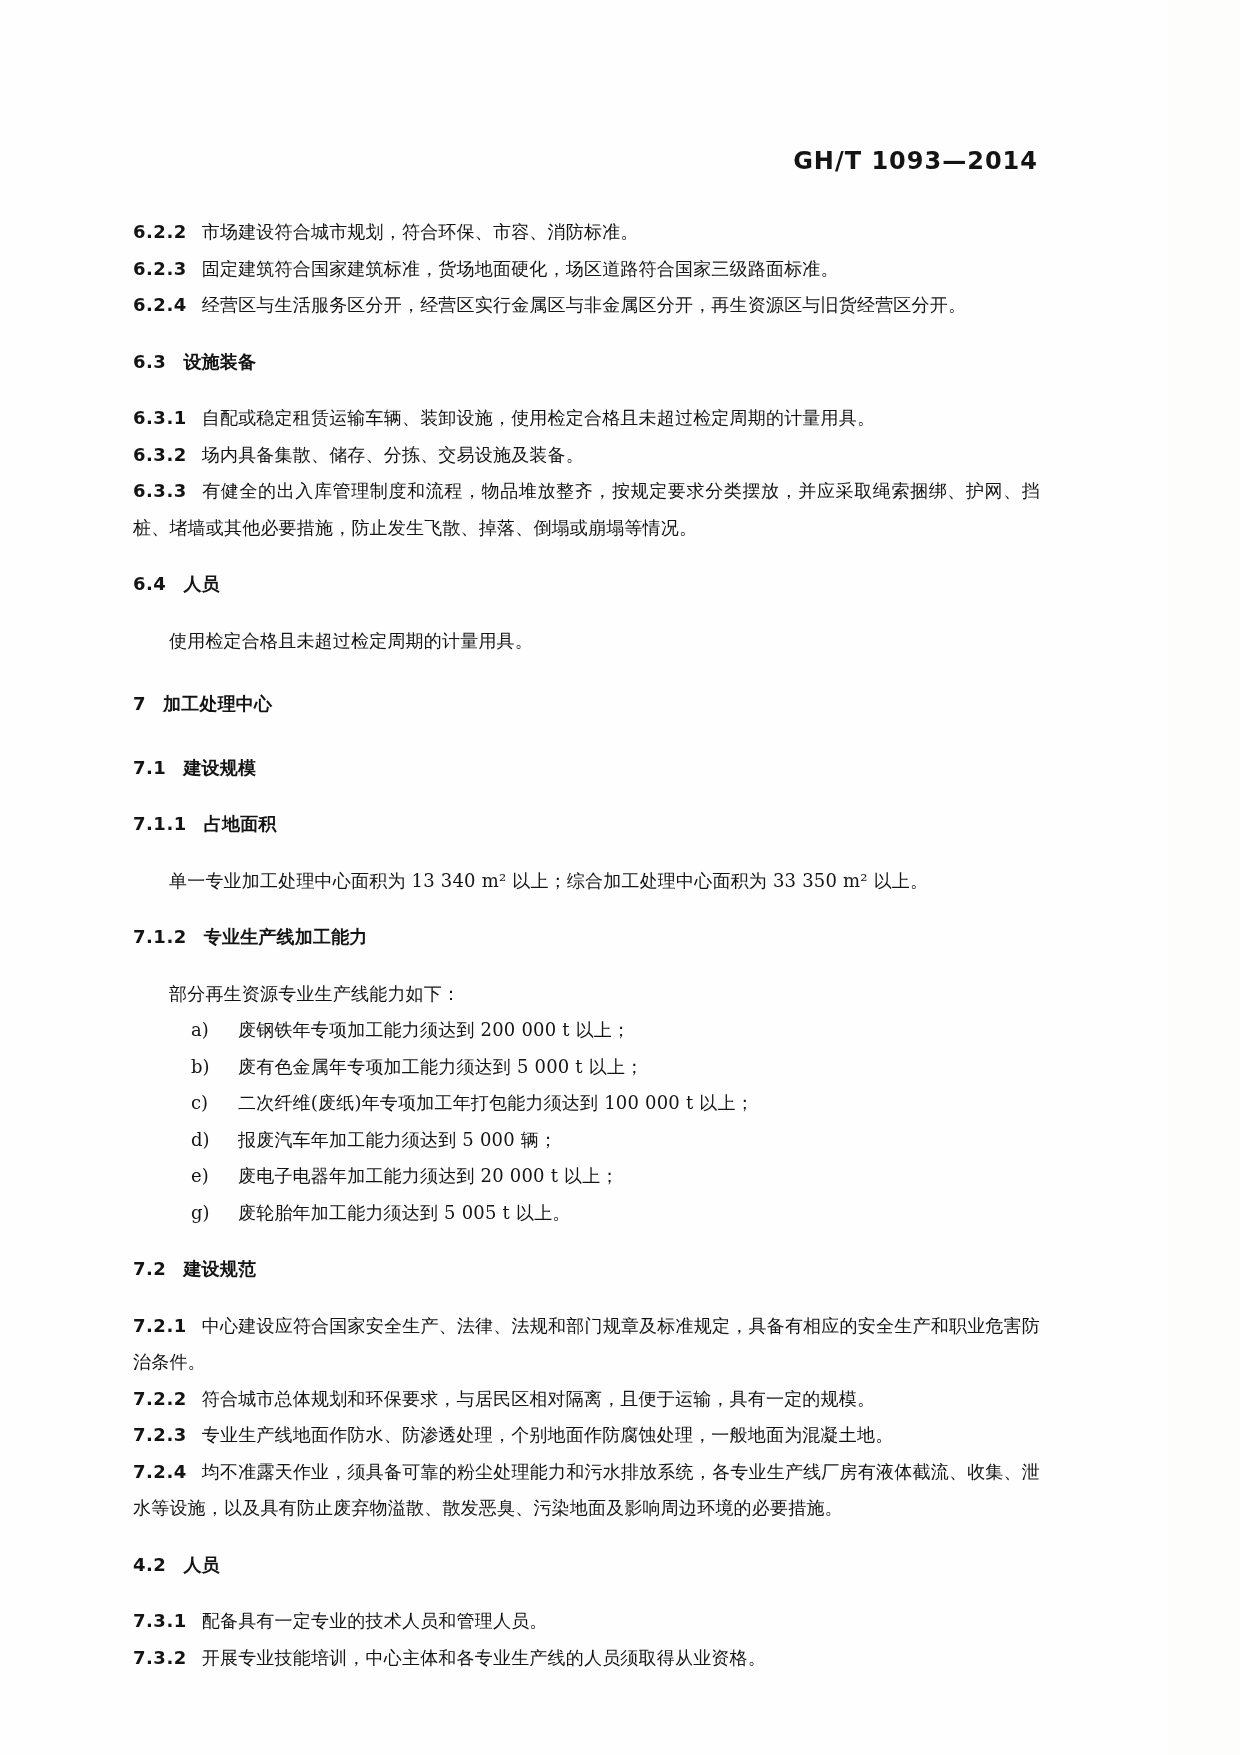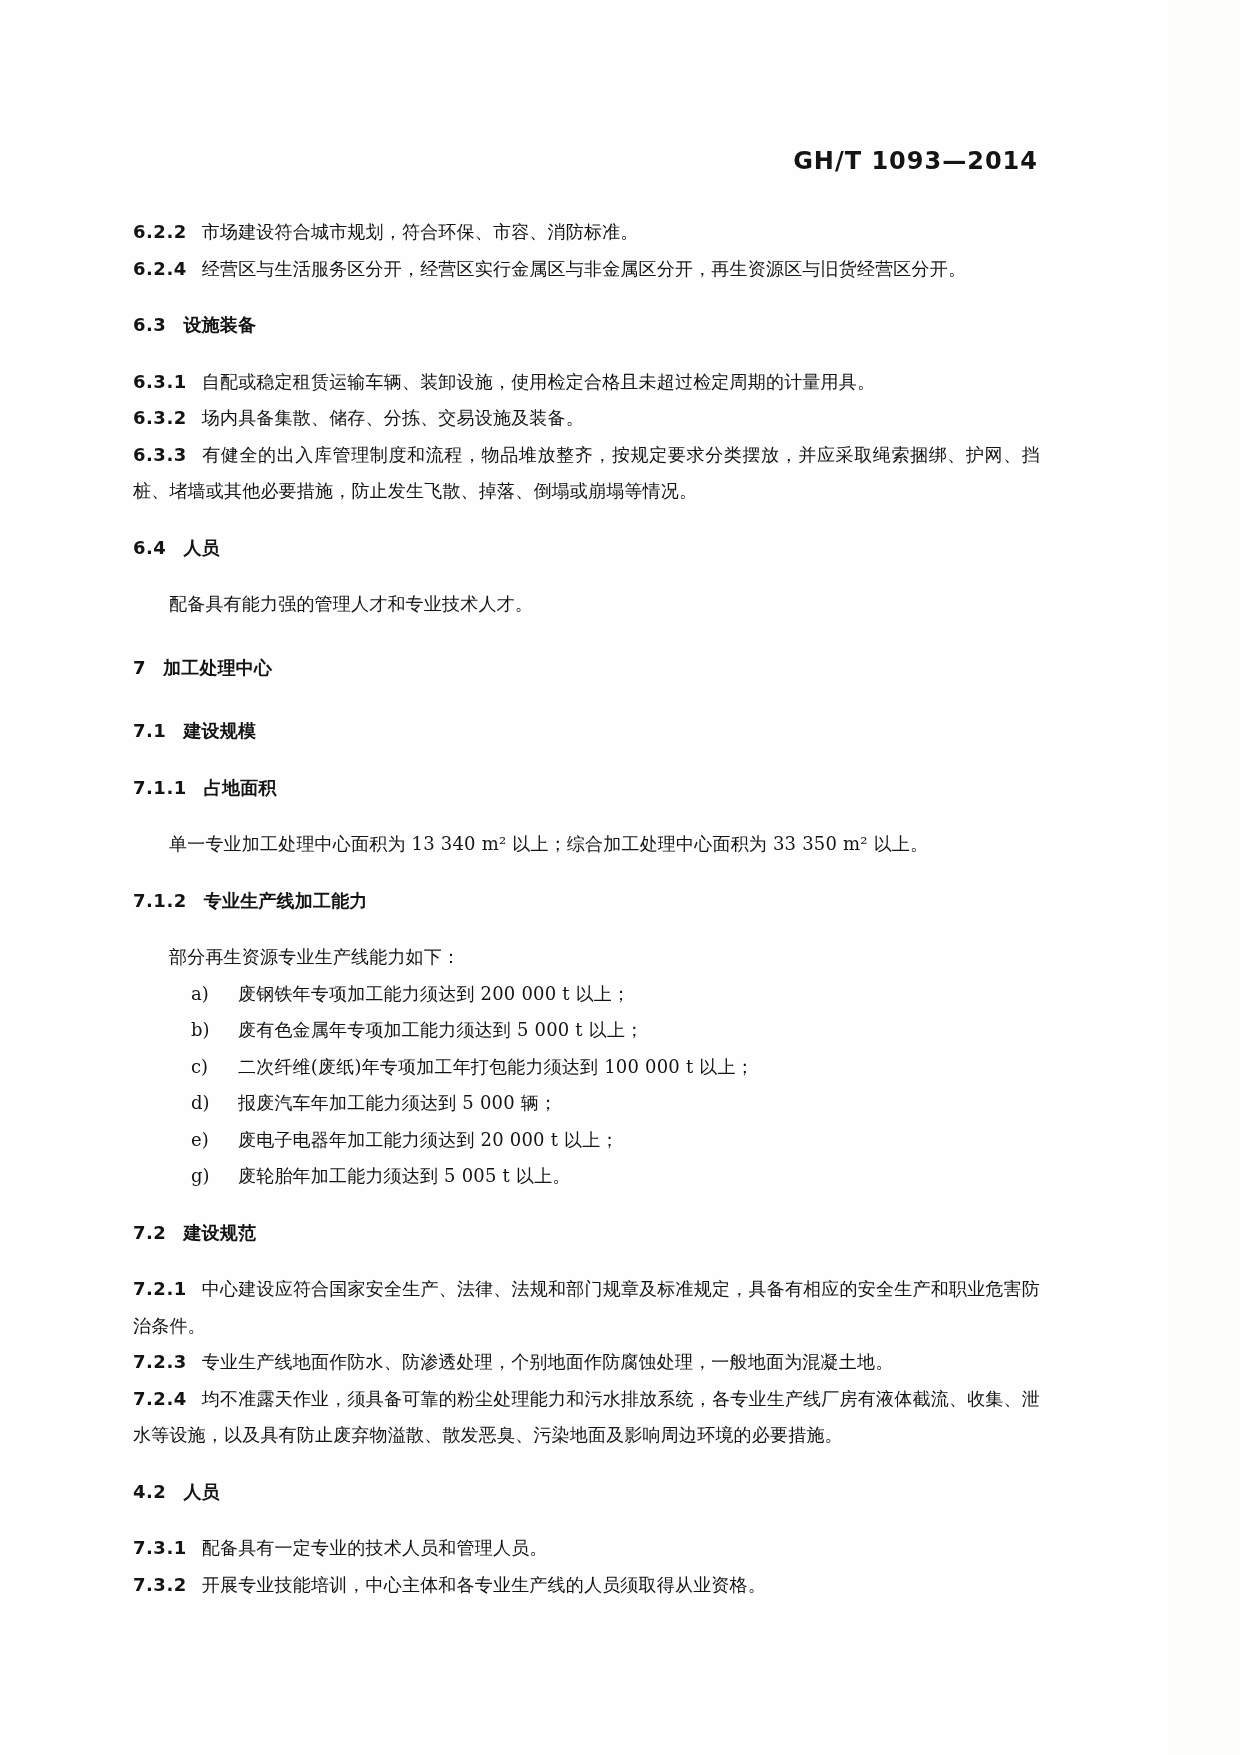--- a/index.html
+++ b/index.html
@@ -58,34 +58,35 @@
 <body>
 
 <div class="page">
 
   <div class="page-header">
     <span>GH/T 1093—2014</span>
   </div>
 
   <p class="clause"><span class="num">6.2.2</span><span class="txt">市场建设符合城市规划，符合环保、市容、消防标准。</span></p>
 
+  <p class="clause"><span class="num">6.2.3</span><span class="txt">固定建筑符合国家建筑标准，货场地面硬化，场区道路符合国家三级路面标准。</span></p>
 
   <p class="clause"><span class="num">6.2.4</span><span class="txt">经营区与生活服务区分开，经营区实行金属区与非金属区分开，再生资源区与旧货经营区分开。</span></p>
 
   <p class="heading"><span class="num">6.3</span><span class="txt">设施装备</span></p>
 
   <p class="clause"><span class="num">6.3.1</span><span class="txt">自配或稳定租赁运输车辆、装卸设施，使用检定合格且未超过检定周期的计量用具。</span></p>
 
   <p class="clause"><span class="num">6.3.2</span><span class="txt">场内具备集散、储存、分拣、交易设施及装备。</span></p>
 
   <p class="clause"><span class="num">6.3.3</span><span class="txt">有健全的出入库管理制度和流程，物品堆放整齐，按规定要求分类摆放，并应采取绳索捆绑、护网、挡桩、堵墙或其他必要措施，防止发生飞散、掉落、倒塌或崩塌等情况。</span></p>
 
   <p class="heading"><span class="num">6.4</span><span class="txt">人员</span></p>
 
-  <p class="para"><span class="txt">配备具有能力强的管理人才和专业技术人才。</span></p>
+  <p class="para"><span class="txt">使用检定合格且未超过检定周期的计量用具。</span></p>
 
   <p class="heading chapter"><span class="num">7</span><span class="txt">加工处理中心</span></p>
 
   <p class="heading"><span class="num">7.1</span><span class="txt">建设规模</span></p>
 
   <p class="heading"><span class="num">7.1.1</span><span class="txt">占地面积</span></p>
 
   <p class="para"><span class="txt">单一专业加工处理中心面积为 13 340 m² 以上；综合加工处理中心面积为 33 350 m² 以上。</span></p>
 
   <p class="heading"><span class="num">7.1.2</span><span class="txt">专业生产线加工能力</span></p>
@@ -102,20 +103,21 @@
 
   <p class="list-item"><span class="li-letter">e)</span><span class="txt">废电子电器年加工能力须达到 20 000 t 以上；</span></p>
 
 
   <p class="list-item"><span class="li-letter">g)</span><span class="txt">废轮胎年加工能力须达到 5 005 t 以上。</span></p>
 
   <p class="heading"><span class="num">7.2</span><span class="txt">建设规范</span></p>
 
   <p class="clause"><span class="num">7.2.1</span><span class="txt">中心建设应符合国家安全生产、法律、法规和部门规章及标准规定，具备有相应的安全生产和职业危害防治条件。</span></p>
 
+  <p class="clause"><span class="num">7.2.2</span><span class="txt">符合城市总体规划和环保要求，与居民区相对隔离，且便于运输，具有一定的规模。</span></p>
 
   <p class="clause"><span class="num">7.2.3</span><span class="txt">专业生产线地面作防水、防渗透处理，个别地面作防腐蚀处理，一般地面为混凝土地。</span></p>
 
   <p class="clause"><span class="num">7.2.4</span><span class="txt">均不准露天作业，须具备可靠的粉尘处理能力和污水排放系统，各专业生产线厂房有液体截流、收集、泄水等设施，以及具有防止废弃物溢散、散发恶臭、污染地面及影响周边环境的必要措施。</span></p>
 
   <p class="heading"><span class="num">4.2</span><span class="txt">人员</span></p>
 
   <p class="clause"><span class="num">7.3.1</span><span class="txt">配备具有一定专业的技术人员和管理人员。</span></p>
 
   <p class="clause"><span class="num">7.3.2</span><span class="txt">开展专业技能培训，中心主体和各专业生产线的人员须取得从业资格。</span></p>

